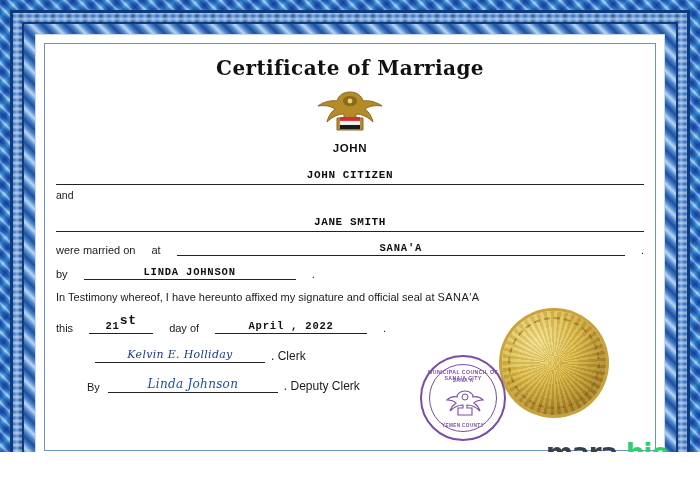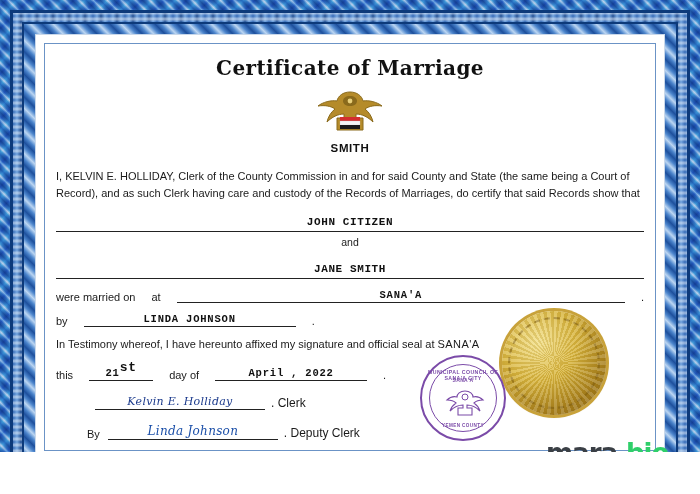--- a/index.html
+++ b/index.html
@@ -123,21 +123,20 @@
     padding-bottom: 2px;
   }
   .name-line span {
     font-family: Liberation Mono, monospace;
     font-weight: bold;
     font-size: 11px;
     letter-spacing: 0.6px;
     color: #111;
   }
   .and-row {
-    text-align: center;
     font-size: 10.5px;
     color: #1a1a1a;
     margin-top: 4px;
     margin-bottom: 2px;
   }
 
   .field-row {
     display: flex;
     align-items: flex-end;
     font-size: 11px;
@@ -298,23 +297,22 @@
       <svg width="86" height="48" viewBox="0 0 86 48">
         <path d="M43 4 C36 4 31 8 30 13 C24 12 16 14 11 18 C18 17 24 18 28 21 C24 24 21 29 20 34 C25 29 31 26 37 26 L37 30 L30 30 L30 42 L56 42 L56 30 L49 30 L49 26 C55 26 61 29 66 34 C65 29 62 24 58 21 C62 18 68 17 75 18 C70 14 62 12 56 13 C55 8 50 4 43 4 Z" fill="#b58b2a" stroke="#8a6a1c" stroke-width="1"></path>
         <rect x="33" y="29" width="20" height="4" fill="#d32f2f"></rect>
         <rect x="33" y="33" width="20" height="4" fill="#f5f5f5" stroke="#ccc" stroke-width="0.3"></rect>
         <rect x="33" y="37" width="20" height="4" fill="#1a1a1a"></rect>
         <path d="M43 8 C39 8 36 10 36 13 C36 16 39 18 43 18 C47 18 50 16 50 13 C50 10 47 8 43 8 Z" fill="#8a6a1c"></path>
         <circle cx="43" cy="13" r="2.4" fill="#e8cf7a"></circle>
       </svg>
     </div>
 
-    <div class="country">SMITH</div>
-
-    <div class="body-text">I, KELVIN E. HOLLIDAY, Clerk of the County Commission in and for said County and State (the same being a Court of Record), and as such Clerk having care and custody of the Records of Marriages, do certify that said Records show that</div>
+    <div class="country">JOHN</div>
+
 
     <div class="name-line">
       <span>JOHN CITIZEN</span>
     </div>
     <div class="and-row">and</div>
     <div class="name-line">
       <span>JANE SMITH</span>
     </div>
 
     <div class="field-row">

